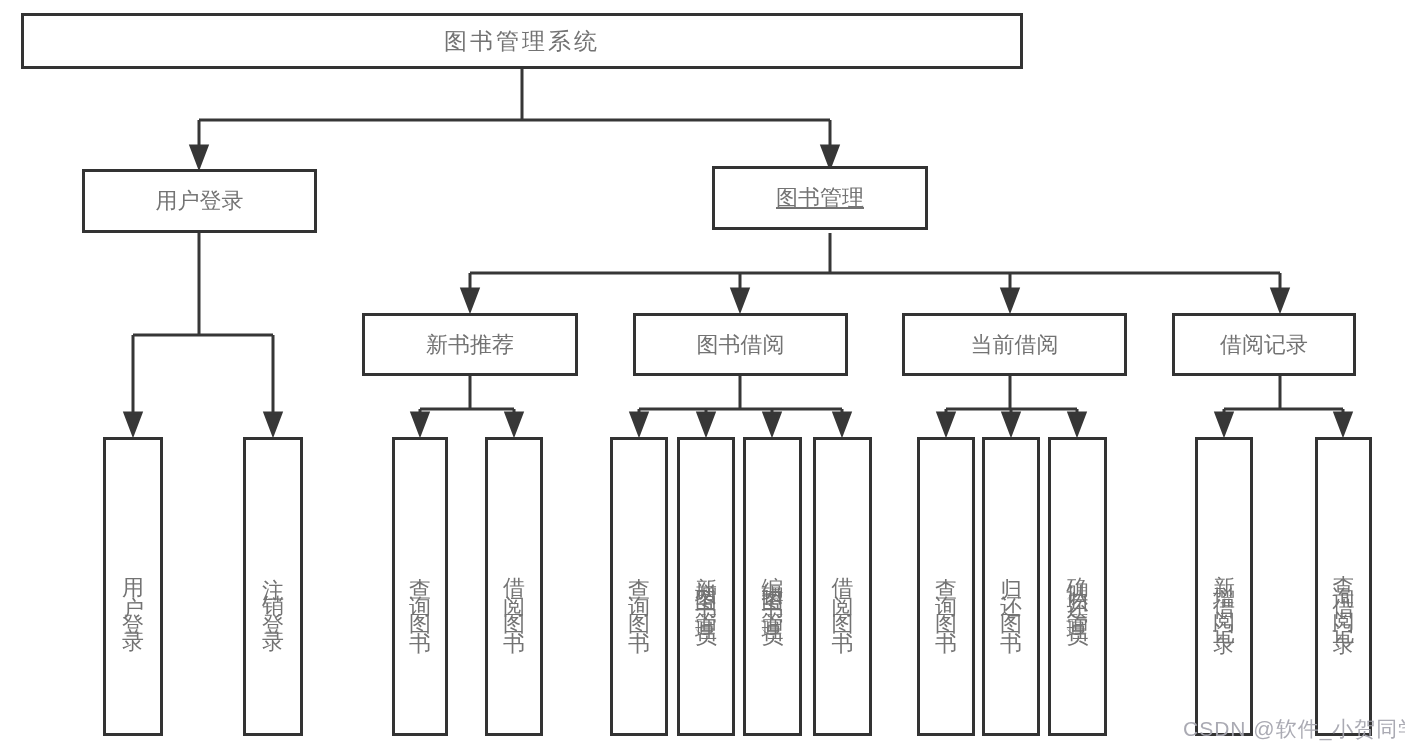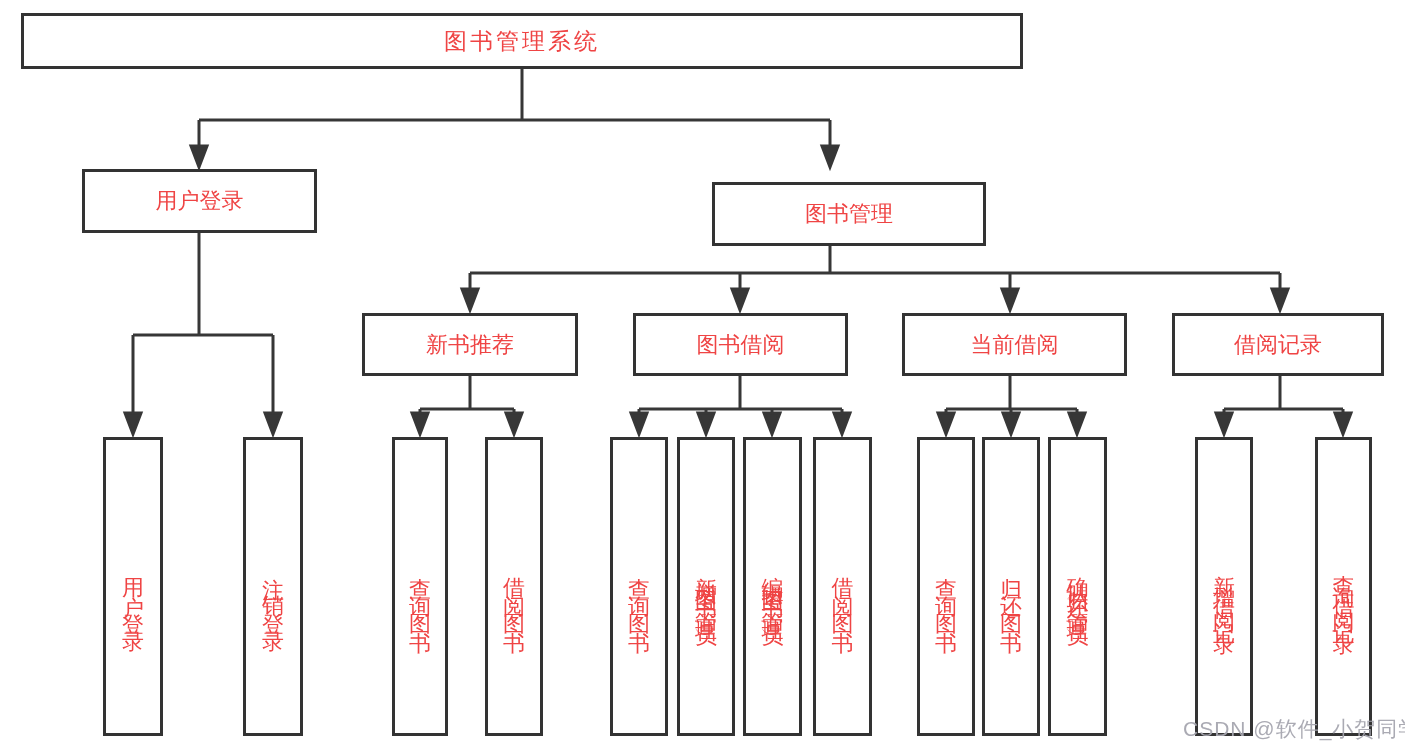--- a/index.html
+++ b/index.html
@@ -19,21 +19,21 @@
     position: absolute;
     left: 0;
     top: 0;
     z-index: 1;
   }
   .box {
     position: absolute;
     box-sizing: border-box;
     background: #ffffff;
     border: 3px solid #333333;
-    color: #ef4444;
+    color: #737373;
     display: flex;
     align-items: center;
     justify-content: center;
     z-index: 2;
     font-size: 22px;
   }
   .box.root {
     font-size: 23px;
     letter-spacing: 3px;
   }
@@ -111,34 +111,34 @@
     </g>
   </svg>
 
   <div class="box root" style="left:21px; top:13px; width:1002px; height:56px;">
     <span>图书管理系统</span>
   </div>
 
   <div class="box" style="left:82px; top:169px; width:235px; height:64px;">
     <span>用户登录</span>
   </div>
-  <div class="box" style="left:712px; top:182px; width:274px; height:64px;">
+  <div class="box" style="left:712px; top:166px; width:216px; height:64px;text-decoration:underline;">
     <span>图书管理</span>
   </div>
 
   <div class="box" style="left:362px; top:313px; width:216px; height:63px;">
     <span>新书推荐</span>
   </div>
   <div class="box" style="left:633px; top:313px; width:215px; height:63px;text-align:right;">
     <span>图书借阅</span>
   </div>
   <div class="box" style="left:902px; top:313px; width:225px; height:63px;">
     <span>当前借阅</span>
   </div>
-  <div class="box" style="left:1172px; top:313px; width:212px; height:63px;">
+  <div class="box" style="left:1172px; top:313px; width:184px; height:63px;">
     <span>借阅记录</span>
   </div>
 
   <div class="box vert ls4" style="left:103px; top:437px; width:60px; height:299px;">
     <span>用户登录</span>
   </div>
   <div class="box vert ls4" style="left:243px; top:437px; width:60px; height:299px;">
     <span>注销登录</span>
   </div>
 

